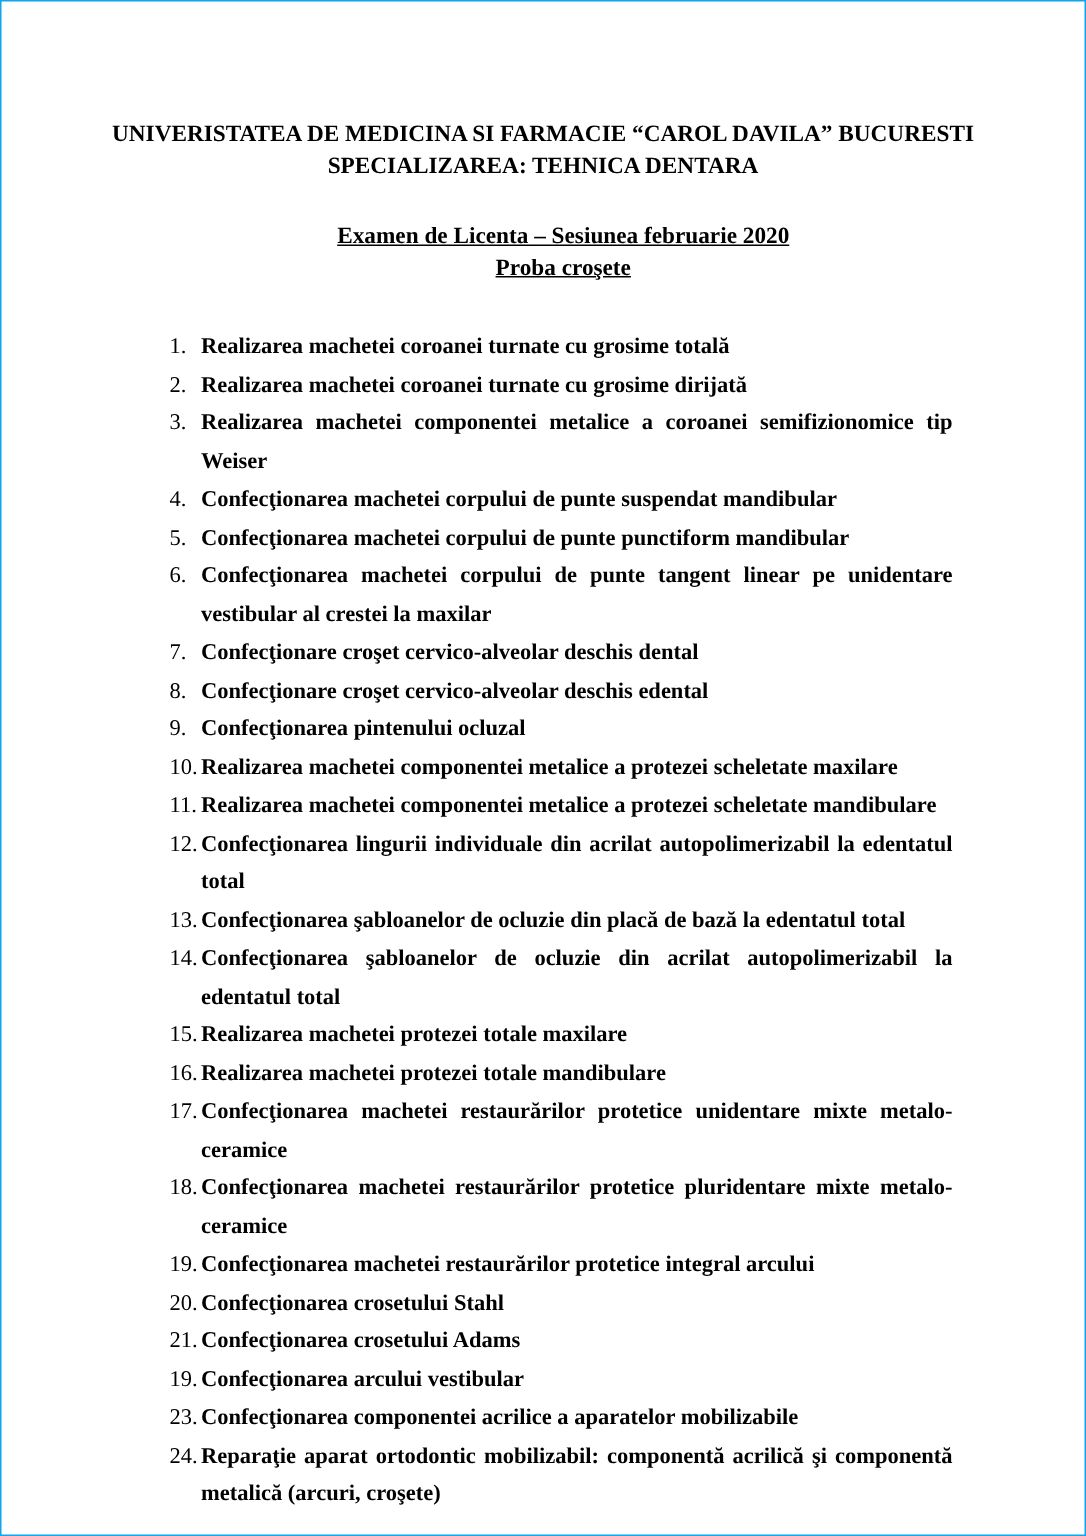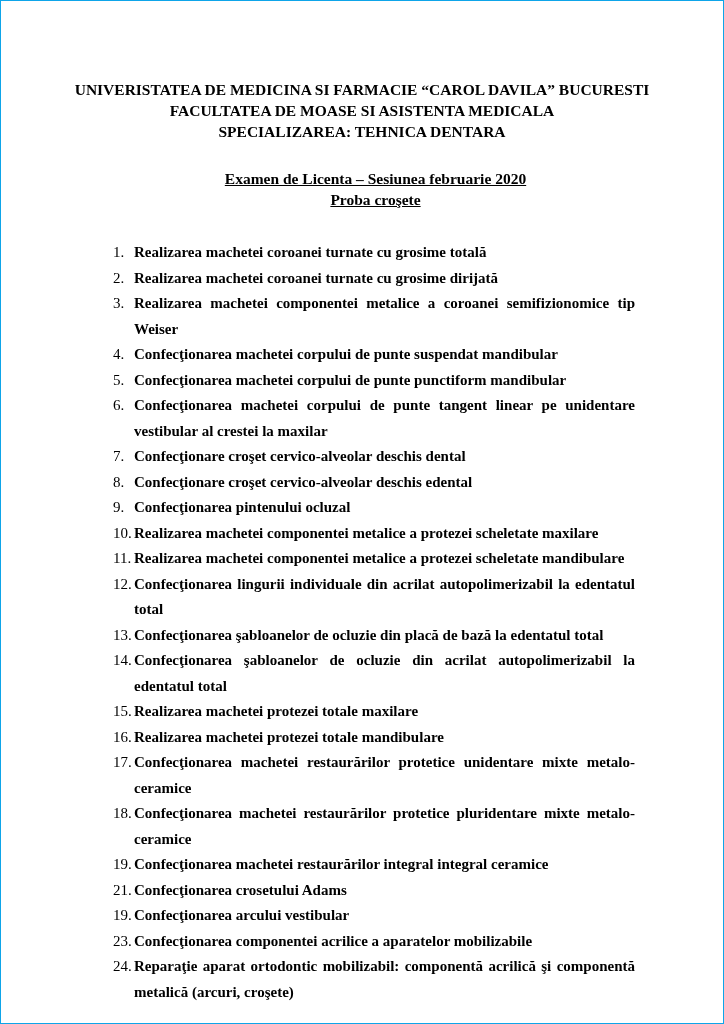--- a/index.html
+++ b/index.html
@@ -59,21 +59,20 @@
     font-weight: bold;
   }
 </style>
 </head>
 <body>
 
 <div class="page">
 
   <div class="header">
     <div>UNIVERISTATEA DE MEDICINA SI FARMACIE “CAROL DAVILA” BUCURESTI</div>
-    <div>FACULTATEA DE MOASE SI ASISTENTA MEDICALA</div>
     <div>SPECIALIZAREA: TEHNICA DENTARA</div>
   </div>
 
   <div class="exam-title">
     <div>
       <span class="u">Examen de Licenta – Sesiunea februarie 2020</span>
     </div>
     <div>
       <span class="u">Proba croşete</span>
     </div>
@@ -147,21 +146,25 @@
       <li>
         <span class="num">17.</span>
         <span class="text">Confecţionarea machetei restaurărilor protetice unidentare mixte metalo-ceramice</span>
       </li>
       <li>
         <span class="num">18.</span>
         <span class="text">Confecţionarea machetei restaurărilor protetice pluridentare mixte metalo-ceramice</span>
       </li>
       <li>
         <span class="num">19.</span>
-        <span class="text">Confecţionarea machetei restaurărilor integral integral ceramice</span>
+        <span class="text">Confecţionarea machetei restaurărilor protetice integral arcului</span>
+      </li>
+      <li>
+        <span class="num">20.</span>
+        <span class="text">Confecţionarea crosetului Stahl</span>
       </li>
       <li>
         <span class="num">21.</span>
         <span class="text">Confecţionarea crosetului Adams</span>
       </li>
       <li>
         <span class="num">19.</span>
         <span class="text">Confecţionarea arcului vestibular</span>
       </li>
       <li>

